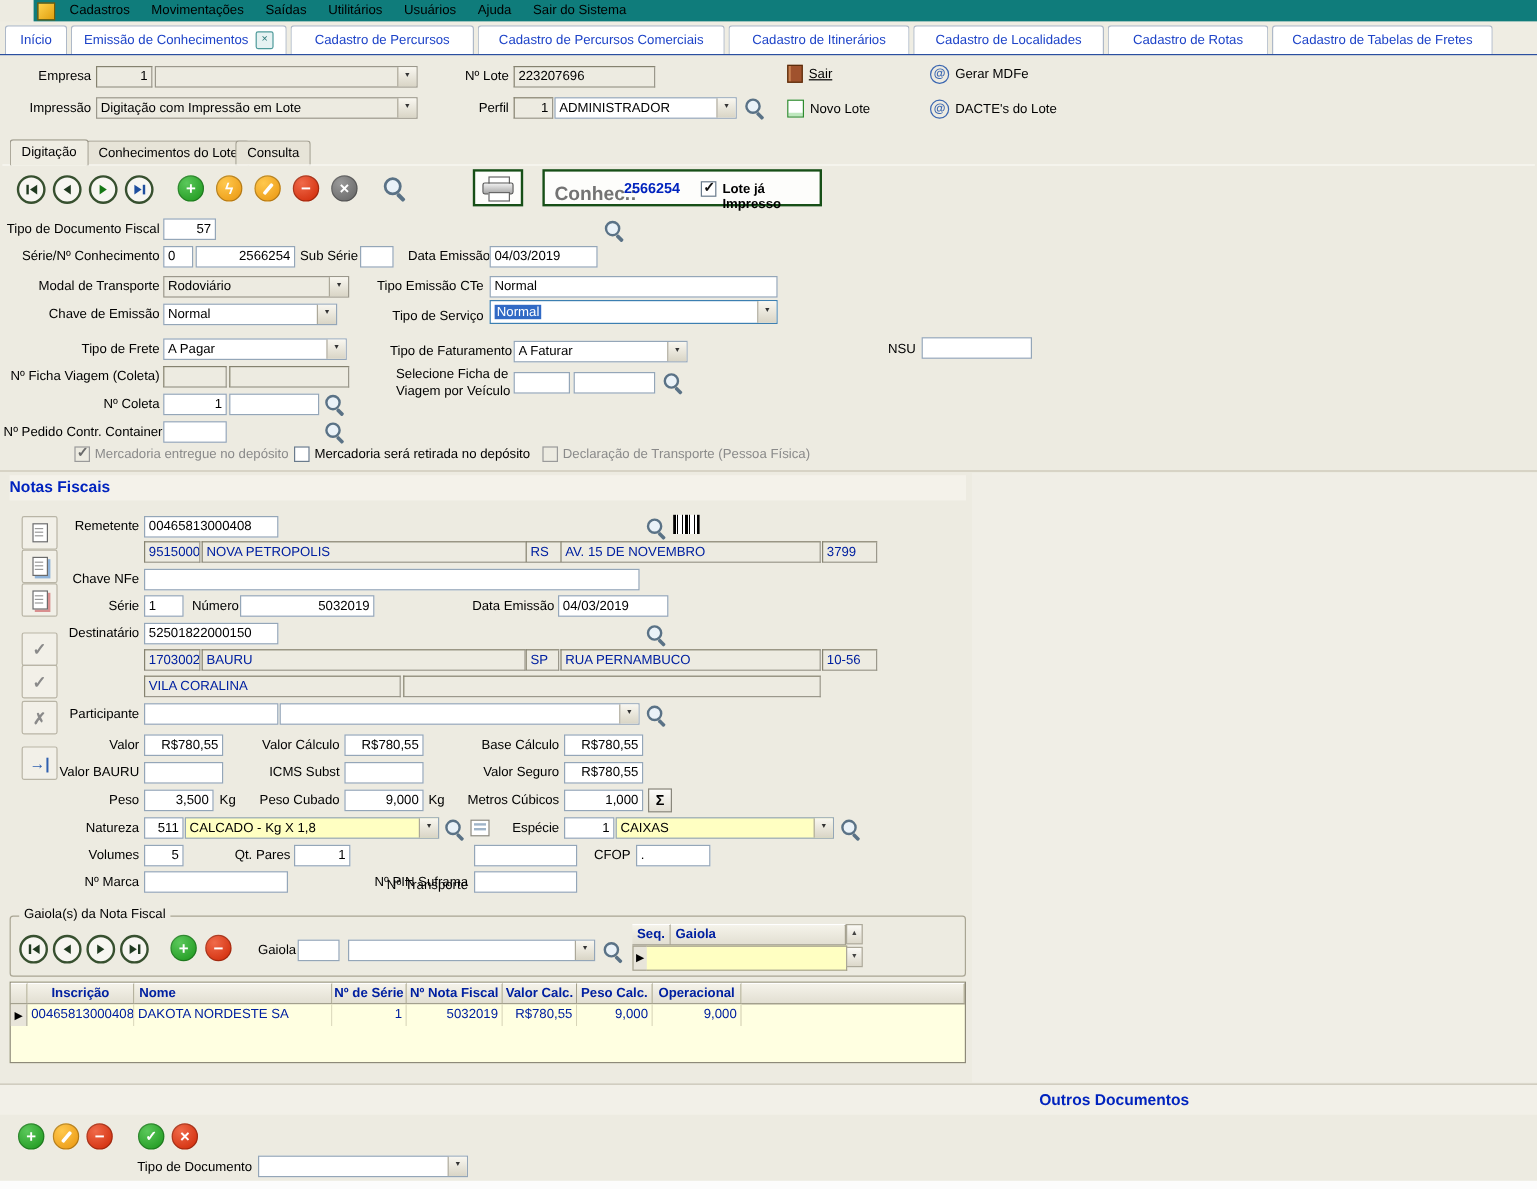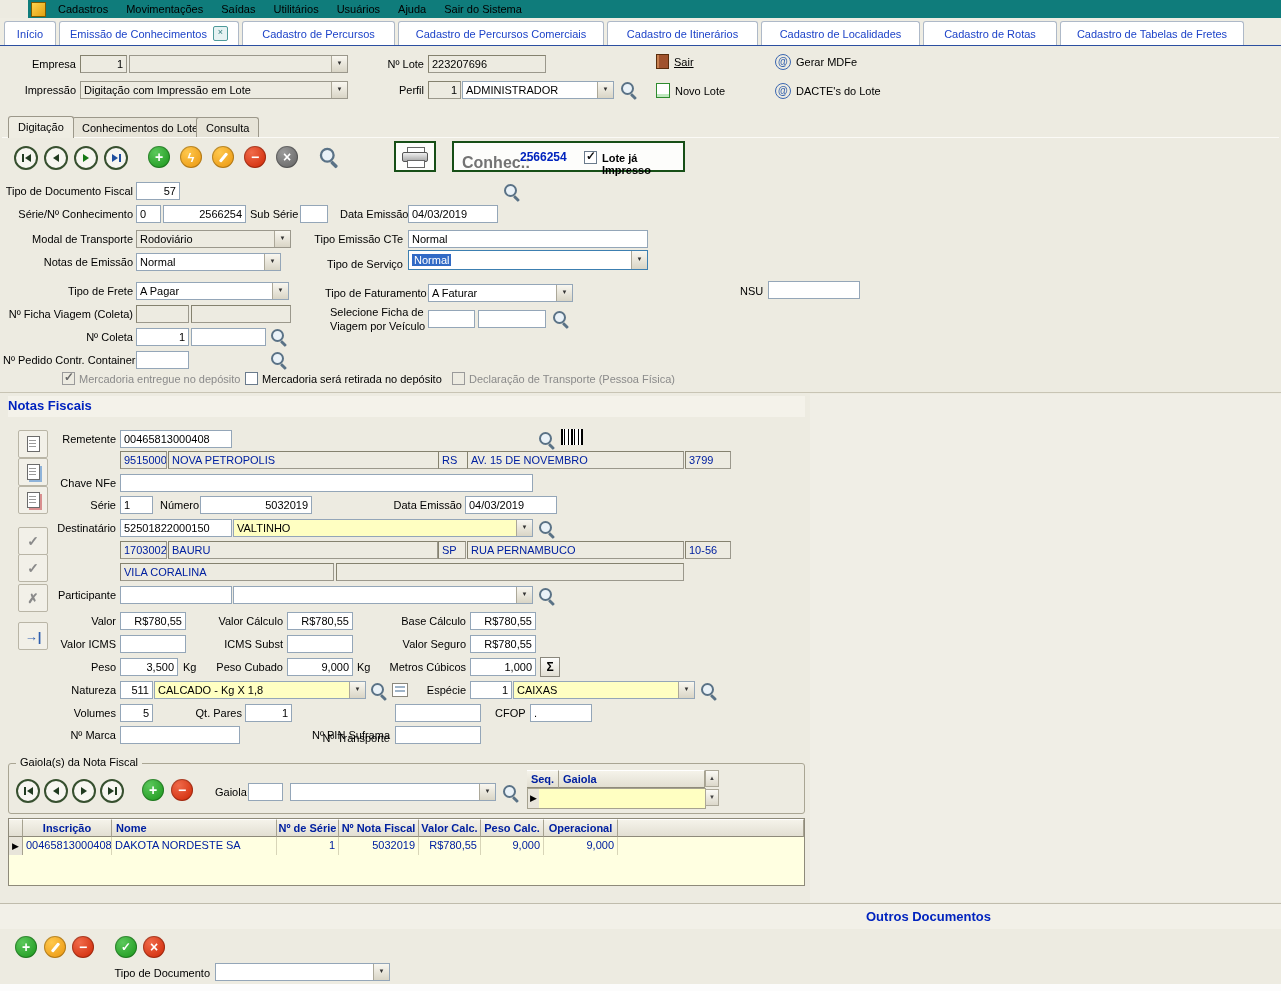--- a/index.html
+++ b/index.html
@@ -220,21 +220,21 @@
   <div class="f" style="left:408px;top:205px;width:90px">04/03/2019</div>
 
   <div class="lb r" style="left:3px;top:233px;width:130px">Modal de Transporte</div>
   <div class="dd ro" style="left:136px;top:230px;width:155px">
     <span class="t">Rodoviário</span>
       <span class="a">▼</span>
   </div>
   <div class="lb r" style="left:300px;top:233px;width:103px">Tipo Emissão CTe</div>
   <div class="f" style="left:408px;top:230px;width:240px">Normal</div>
 
-  <div class="lb r" style="left:3px;top:256px;width:130px">Notas de Emissão</div>
+  <div class="lb r" style="left:3px;top:256px;width:130px">Chave de Emissão</div>
   <div class="dd" style="left:136px;top:253px;width:145px">
     <span class="t">Normal</span>
       <span class="a">▼</span>
   </div>
   <div class="lb r" style="left:325px;top:258px;width:78px">Tipo de Serviço</div>
   <div class="dd focus" style="left:408px;top:250px;width:240px;height:20px">
     <span class="t" style="top:1px"><span class="sel">Normal</span></span>
     <span class="a" style="height:18px;line-height:17px">▼</span>
   </div>
 
@@ -334,24 +334,20 @@
 
   <div class="lb r" style="left:8px;top:499px;width:108px">Série</div>
   <div class="f" style="left:120px;top:496px;width:33px">1</div>
   <div class="lb" style="left:160px;top:499px">Número</div>
   <div class="f num" style="left:200px;top:496px;width:112px">5032019</div>
   <div class="lb r" style="left:380px;top:499px;width:82px">Data Emissão</div>
   <div class="f" style="left:465px;top:496px;width:92px">04/03/2019</div>
 
   <div class="lb r" style="left:8px;top:522px;width:108px">Destinatário</div>
   <div class="f" style="left:120px;top:519px;width:112px">52501822000150</div>
-  <div class="dd yel" style="left:233px;top:519px;width:300px">
-    <span class="t">VALTINHO</span>
-      <span class="a">▼</span>
-  </div>
   <div class="mag" style="left:538px;top:520px">
       <span class="lens"></span>
       <span class="handle"></span>
     </div>
 
   <div class="f ro navy" style="left:120px;top:541px;width:47px">17030025</div>
   <div class="f ro navy" style="left:168px;top:541px;width:270px">BAURU</div>
   <div class="f ro navy" style="left:438px;top:541px;width:28px">SP</div>
   <div class="f ro navy" style="left:467px;top:541px;width:217px">RUA PERNAMBUCO</div>
   <div class="f ro navy" style="left:685px;top:541px;width:46px">10-56</div>
@@ -369,21 +365,21 @@
       <span class="handle"></span>
     </div>
 
   <div class="lb r" style="left:8px;top:615px;width:108px">Valor</div>
   <div class="f num" style="left:120px;top:612px;width:66px">R$780,55</div>
   <div class="lb r" style="left:180px;top:615px;width:103px">Valor Cálculo</div>
   <div class="f num" style="left:287px;top:612px;width:66px">R$780,55</div>
   <div class="lb r" style="left:360px;top:615px;width:106px">Base Cálculo</div>
   <div class="f num" style="left:470px;top:612px;width:66px">R$780,55</div>
 
-  <div class="lb r" style="left:8px;top:638px;width:108px">Valor ICMS</div>
+  <div class="lb r" style="left:8px;top:638px;width:108px">Valor BAURU</div>
   <div class="f num" style="left:120px;top:635px;width:66px"></div>
   <div class="lb r" style="left:180px;top:638px;width:103px">ICMS Subst</div>
   <div class="f num" style="left:287px;top:635px;width:66px"></div>
   <div class="lb r" style="left:360px;top:638px;width:106px">Valor Seguro</div>
   <div class="f num" style="left:470px;top:635px;width:66px">R$780,55</div>
 
   <div class="lb r" style="left:8px;top:661px;width:108px">Peso</div>
   <div class="f num" style="left:120px;top:658px;width:58px">3,500</div>
   <div class="lb" style="left:183px;top:661px">Kg</div>
   <div class="lb r" style="left:200px;top:661px;width:83px">Peso Cubado</div>

